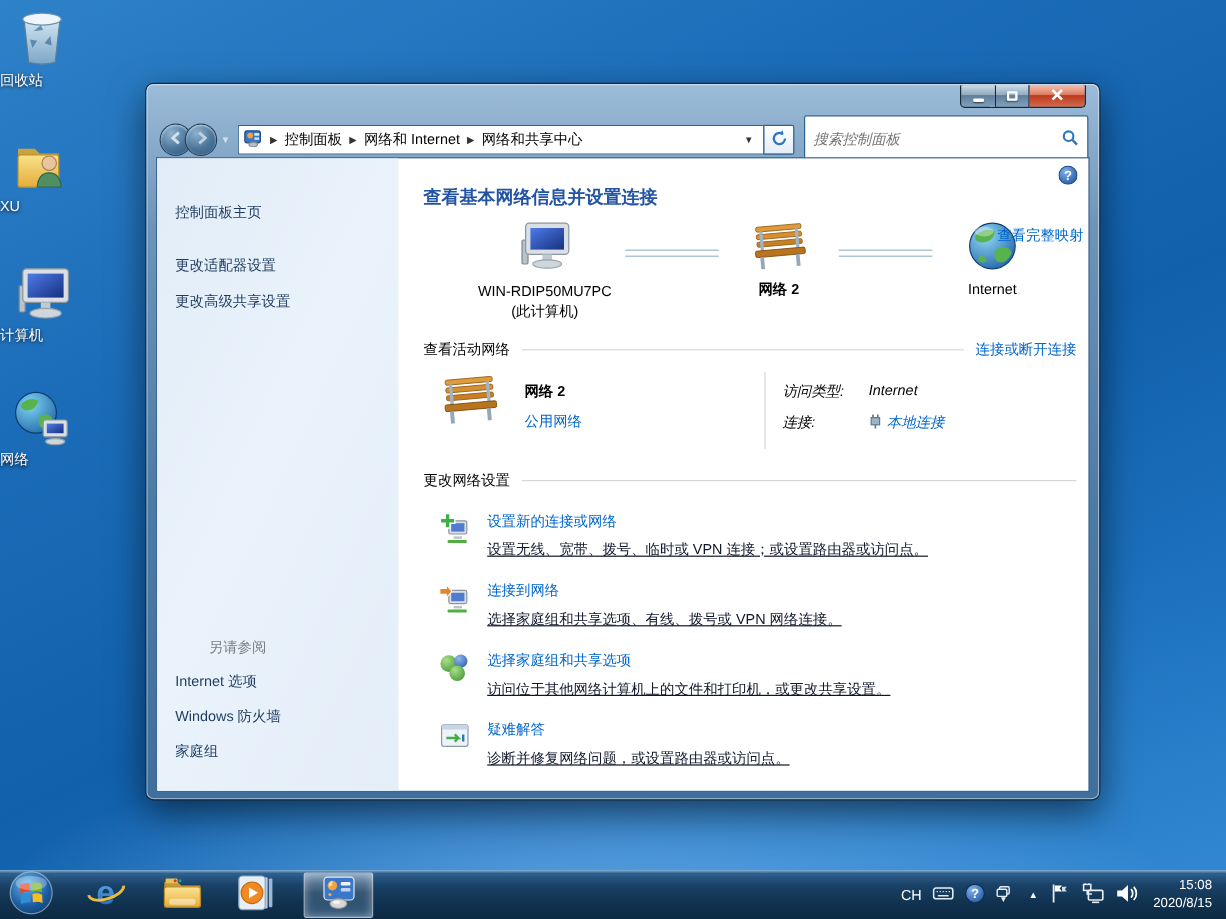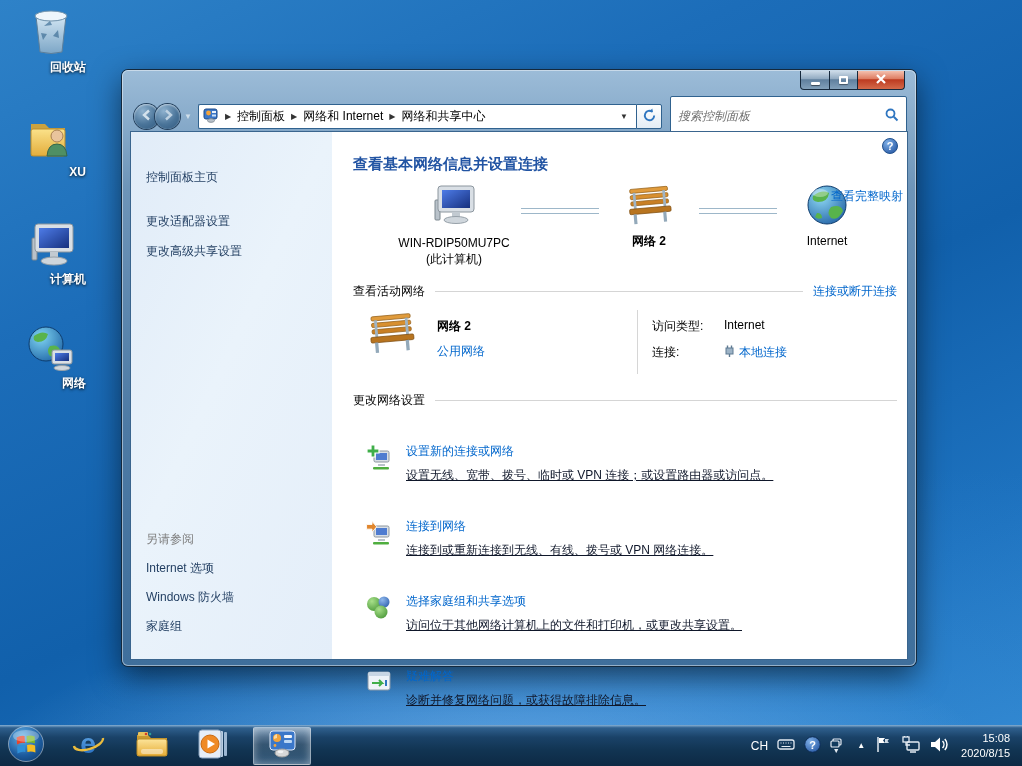--- a/index.html
+++ b/index.html
@@ -7,22 +7,22 @@
   body { font-family:"Liberation Sans","DejaVu Sans",sans-serif; font-size:12px; }
 
   .desktop { position:relative; width:1022px; height:766px; overflow:hidden;
     background:
       radial-gradient(ellipse 820px 260px at 48% 101%, rgba(150,205,255,.55), rgba(150,205,255,0) 62%),
       radial-gradient(ellipse 1500px 600px at 90% 108%, rgba(70,150,220,.35), rgba(70,150,220,0) 60%),
       linear-gradient(155deg, #2e82c8 0%, #1c6db9 28%, #1160ab 55%, #1e73c0 80%, #2c85cf 100%);
   }
 
   
-  .dicon { position:absolute; left:16px; width:70px; text-align:right; color:#fff;
-    text-shadow:0 1px 3px rgba(0,0,0,.85); cursor:default;font-weight:bold; }
+  .dicon { position:absolute; left:0; width:70px; text-align:left; color:#fff;
+    text-shadow:0 1px 3px rgba(0,0,0,.85); cursor:default; }
   .dicon svg { display:block; margin:0 auto 3px; }
   .di-recycle{ top:6px; } .di-xu{ top:116px; } .di-comp{ top:220px; } .di-net{ top:324px; }
 
   
   .win { position:absolute; left:122px; top:70px; width:794px; height:596px; border-radius:6px;
     background:linear-gradient(#9cbcd8 0%, #6d94b8 20%, #4d7aa4 60%, #3f6f9c 100%);
     box-shadow: inset 0 0 0 1px rgba(255,255,255,.45), 0 0 0 1px #14293d, 0 10px 30px rgba(0,0,0,.55); }
 
   .caps { position:absolute; top:1px; right:11px; display:flex; }
   .cap { height:19px; border:1px solid #16293c; border-top:none; display:flex; align-items:center; justify-content:center; cursor:pointer;
@@ -54,21 +54,21 @@
     display:flex; align-items:center; padding:0 7px; }
   .search-text { flex:1; font-style:italic; color:#707070; }
 
   .win-body { position:absolute; top:62px; left:9px; width:776px; height:527px; background:#fff; display:flex;
     box-shadow:0 0 0 1px #3a658e; }
   .sidebar { width:201px; flex:0 0 auto; position:relative; padding-top:37px; color:#1e3b5f;
     background:linear-gradient(115deg,#e1ecf8 0%, #eaf3fb 45%, #e4eef9 100%); }
   .sb-item { margin:0 0 13px 15px; cursor:pointer; }
   .sb-home { margin-bottom:27px; }
   .sb-bottom { position:absolute; left:15px; bottom:12px; }
-  .sb-seealso { color:#7f7f7f; margin-bottom:12px; }
+  .sb-seealso { color:#7f7f7f; margin-bottom:12px;margin-left:28px; }
   .sb-bottom .sb-item { margin:0 0 12px 0; }
 
   .main { flex:1; position:relative; padding:8px 10px 0 21px; color:#000; }
   .helpbtn { position:absolute; top:6px; right:9px; cursor:pointer; }
   .page-title { font-size:15px; font-weight:700; color:#2254a3; margin:15px 0 0; }
 
   a.lnk { color:#0066cc; text-decoration:none; cursor:pointer; }
 
   .maprow { display:flex; align-items:flex-start; margin:10px 0 0 36px; position:relative; }
   .mnode { text-align:center; }
@@ -77,24 +77,24 @@
   .fullmap { position:absolute; right:-6px; top:4px; }
 
   .sect { display:flex; align-items:center; margin-top:14px; }
   .sect .rule { flex:1; border-top:1px solid #d5d5d5; margin:0 10px; }
 
   .anet { display:flex; align-items:flex-start; margin:10px 0 0 10px; }
   .an-left { display:flex; width:274px; }
   .an-names { margin:8px 0 0 18px; }
   .an-kind { display:block; margin-top:8px; }
   .vdiv { width:1px; height:64px; background:#d6d6d6; margin-right:14px; }
-  .an-details { display:grid; grid-template-columns:72px auto; row-gap:9px; padding-top:8px; }
+  .an-details { display:grid; grid-template-columns:72px auto; row-gap:9px; padding-top:8px;font-style:italic; }
   .an-conn { display:flex; align-items:center; gap:4px; }
 
-  .task { display:flex; margin:34px 0 0 12px; }
+  .task { display:flex; margin:17px 0 0 12px; }
   .task .t-ico { width:30px; flex:0 0 auto; padding-top:1px; }
   .task .t-body { margin-left:11px; }
   .task .t-desc { margin-top:7px; color:#0f172a;text-decoration:underline; }
   .task:first-of-type { margin-top:12px; }
 
   
   .taskbar { position:absolute; left:0; bottom:0; width:1022px; height:41px;
     background:linear-gradient(#86b0d4 0%, #2f608e 7%, #1a4268 30%, #113452 62%, #0d2944 100%);
     display:flex; align-items:center; }
   .startorb { width:42px; height:40px; margin-left:5px; display:flex; align-items:center; justify-content:center; cursor:pointer; }
@@ -388,21 +388,21 @@
         <div class="task">
           <span class="t-ico"><svg width="28" height="26" viewBox="0 0 28 26">
             <rect x="9" y="7" width="15" height="11" rx="1.5" fill="#d9dfe5" stroke="#8c969e"></rect>
             <rect x="11" y="9" width="11" height="7" fill="#4f7cd0"></rect>
             <rect x="13" y="20" width="7" height="2" fill="#b9c2ca"></rect>
             <rect x="8" y="23" width="16" height="2.5" rx="1" fill="#4fae3f"></rect>
             <path d="M1 6 h7 v-4 l6 7 l-6 7 v-4 h-7 z" fill="#e0862d" stroke="#fff" stroke-width="1.1" transform="scale(.78) translate(1 1)"></path>
           </svg></span>
           <div class="t-body">
             <a class="lnk">连接到网络</a>
-            <div class="t-desc">连接到或重新连接到无线、有线、拨号或 VPN 网络连接。</div>
+            <div class="t-desc">选择家庭组和共享选项、有线、拨号或 VPN 网络连接。</div>
           </div>
         </div>
 
         <div class="task">
           <span class="t-ico"><svg width="28" height="26" viewBox="0 0 28 26">
             <defs>
               <radialGradient id="hgG" cx=".35" cy=".3" r=".9">
                     <stop offset="0" stop-color="#a8e08a"></stop>
                     <stop offset="1" stop-color="#3f8f2f"></stop>
                   </radialGradient>
@@ -423,21 +423,21 @@
 
         <div class="task">
           <span class="t-ico"><svg width="28" height="26" viewBox="0 0 28 26">
             <rect x="3" y="3" width="22" height="18" rx="2" fill="#eef3f8" stroke="#8a9aaa"></rect>
             <rect x="3" y="3" width="22" height="4" rx="2" fill="#c8d6e4"></rect>
             <path d="M7 14 h10 l-3 -3 m3 3 l-3 3" stroke="#3fae49" stroke-width="2" fill="none"></path>
             <path d="M21 11 v6" stroke="#2f76c0" stroke-width="2"></path>
           </svg></span>
           <div class="t-body">
             <a class="lnk">疑难解答</a>
-            <div class="t-desc">诊断并修复网络问题，或获得故障排除信息。</div>
+            <div class="t-desc">诊断并修复网络问题，或设置路由器或访问点。</div>
           </div>
         </div>
 
       </div>
     </div>
   </div>
 
   <div class="taskbar">
     <div class="startorb">
       <span><svg width="38" height="38" viewBox="0 0 38 38">

